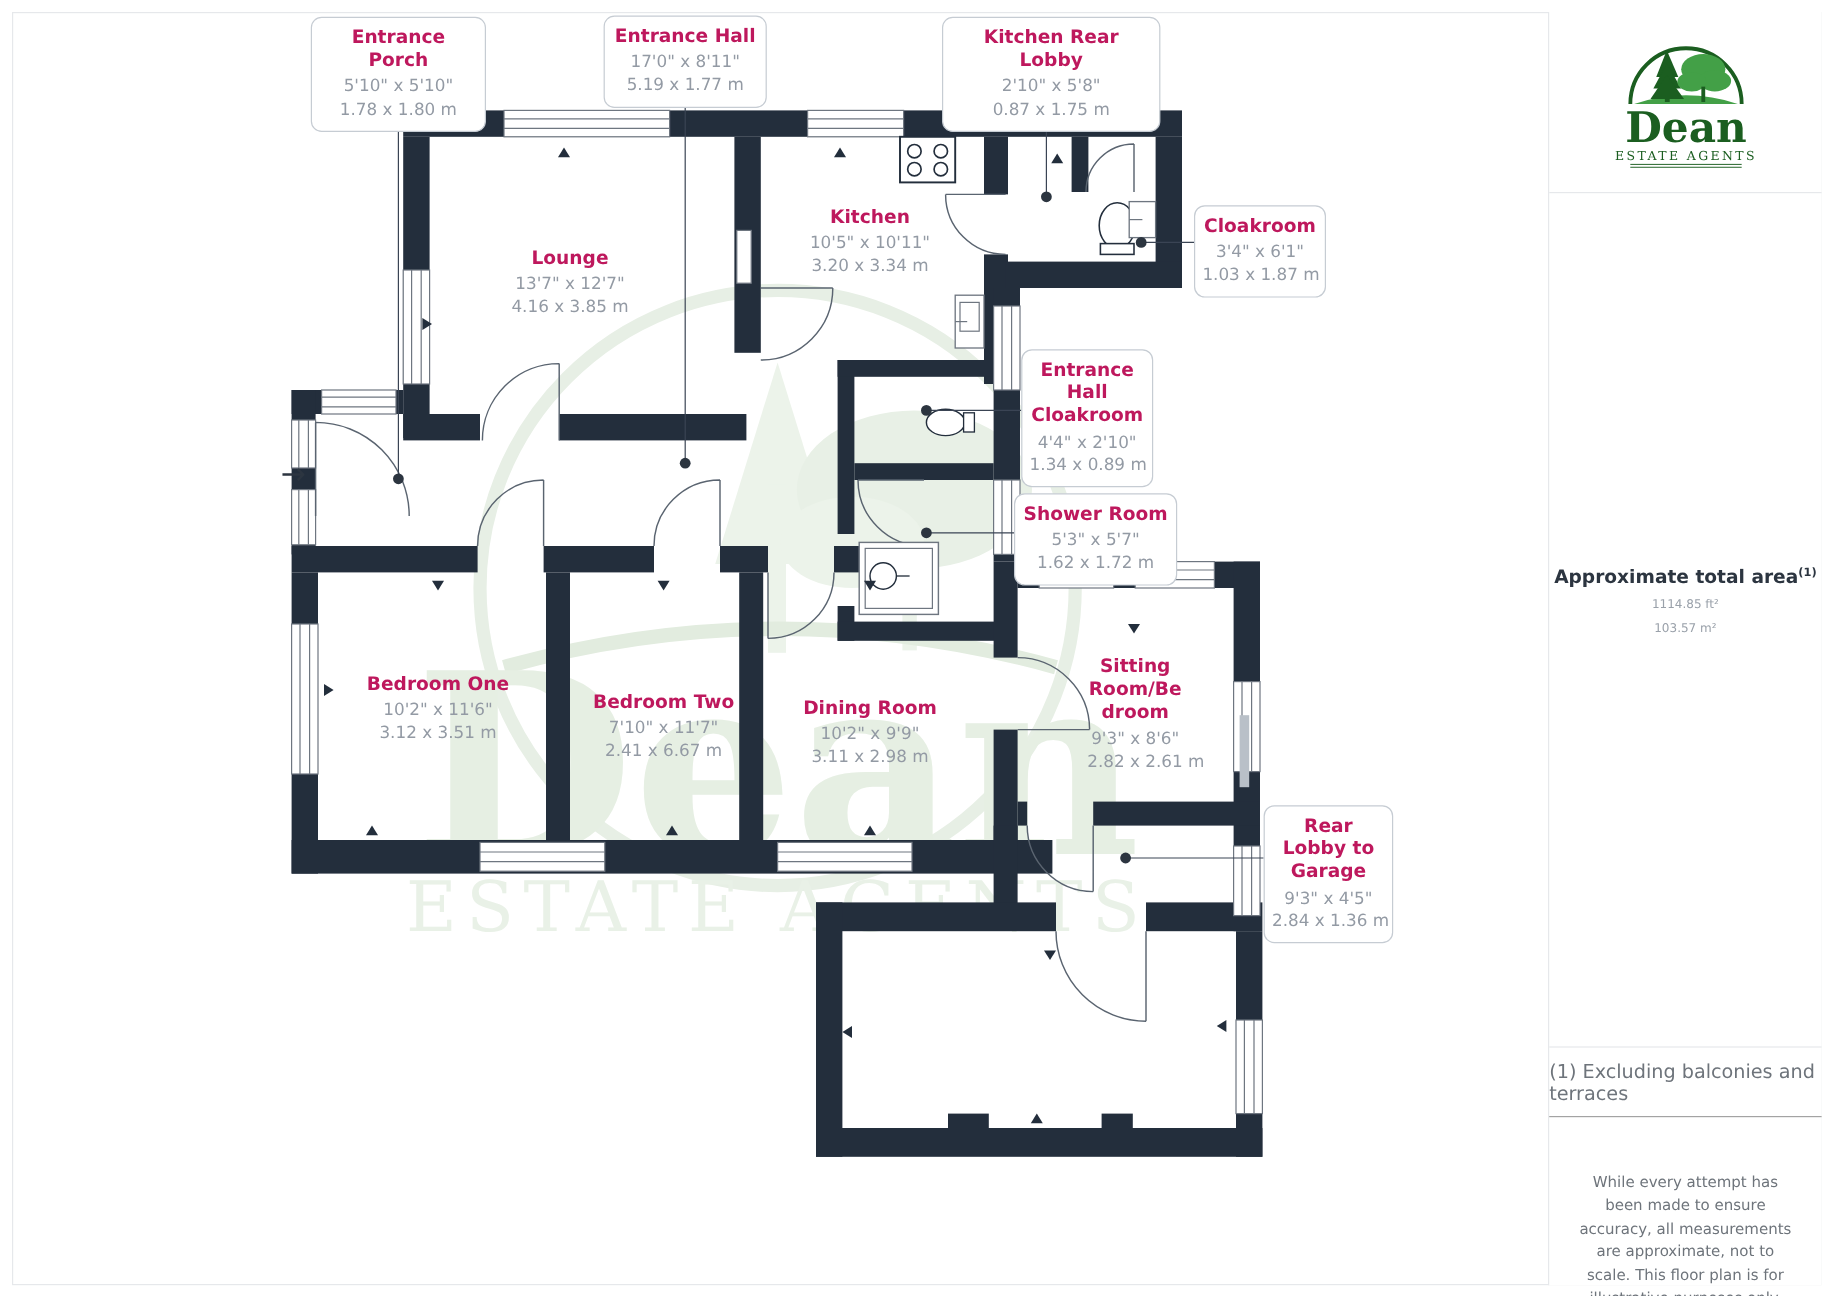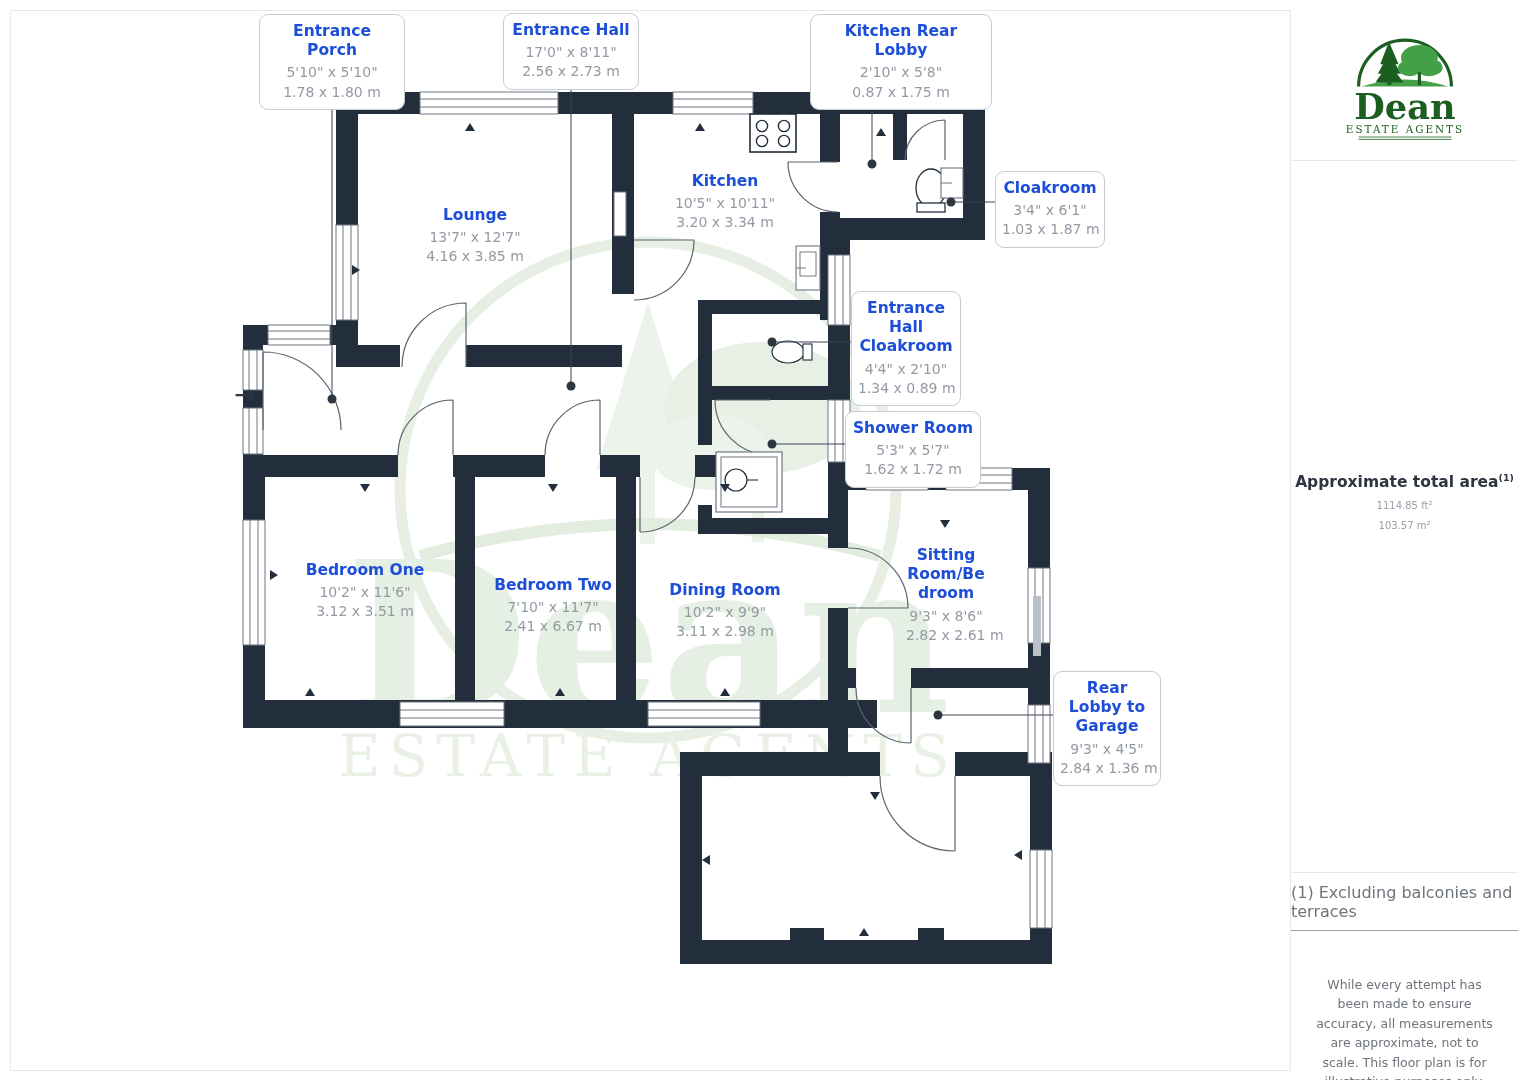--- a/index.html
+++ b/index.html
@@ -9,21 +9,21 @@
          border:1px solid #e6e8eb;pointer-events:none;}
   
   .plan-area{position:absolute;left:0;top:0;width:1290px;height:1080px;}
   .plan-svg{position:absolute;left:0;top:0;z-index:1;}
   .entrance-arrow{position:absolute;left:234px;top:382px;z-index:2;
                   font-size:25px;color:#2c3540;line-height:1;}
   
   .room-label{position:absolute;text-align:center;z-index:3;box-sizing:border-box;}
   .room-label.boxed{background:#fff;border:1px solid #c6ccd3;border-radius:9px;
                     padding:7px 6px 8px;}
-  .rl-title{font-size:15.5px;font-weight:700;color:#1d4ed8;line-height:1.24;
+  .rl-title{font-size:15.5px;font-weight:700;color:#be185d;line-height:1.24;
             overflow-wrap:anywhere;}
   .rl-dims{font-size:14px;color:#939aa4;line-height:1.3;margin-top:1px;white-space:nowrap;}
   .rl-dims.first{margin-top:3px;}
   
   .sidebar{position:absolute;left:1290px;top:10px;width:227px;height:1061px;
            border-left:1px solid #e6e8eb;background:#fff;}
   .sb-logo{position:absolute;top:0;left:0;right:0;height:150px;
            border-bottom:1px solid #e6e8eb;display:flex;align-items:center;justify-content:center;}
   .sb-area{position:absolute;top:462px;left:0;right:0;text-align:center;}
   .sb-area-heading{font-size:15.5px;font-weight:700;color:#2c3540;}
@@ -246,23 +246,23 @@
   <span class="entrance-arrow">→</span>
 
   <div class="room-label boxed" style="left:259px;top:14px;width:146px">
     <div class="rl-title">Entrance Porch</div>
     <div class="rl-dims first">5'10" x 5'10"</div>
     <div class="rl-dims">1.78 x 1.80 m</div>
   </div>
   <div class="room-label boxed" style="left:503px;top:13px;width:136px">
     <div class="rl-title">Entrance Hall</div>
     <div class="rl-dims first">17'0" x 8'11"</div>
-    <div class="rl-dims">2.56 x 2.73 m</div>
-  </div>
-  <div class="room-label boxed" style="left:810px;top:14px;width:182px">
+    <div class="rl-dims">5.19 x 1.77 m</div>
+  </div>
+  <div class="room-label boxed" style="left:785px;top:14px;width:182px">
     <div class="rl-title">Kitchen Rear Lobby</div>
     <div class="rl-dims first">2'10" x 5'8"</div>
     <div class="rl-dims">0.87 x 1.75 m</div>
   </div>
   <div class="room-label boxed" style="left:995px;top:171px;width:110px">
     <div class="rl-title">Cloakroom</div>
     <div class="rl-dims first">3'4" x 6'1"</div>
     <div class="rl-dims">1.03 x 1.87 m</div>
   </div>
   <div class="room-label boxed" style="left:851px;top:291px;width:110px">

